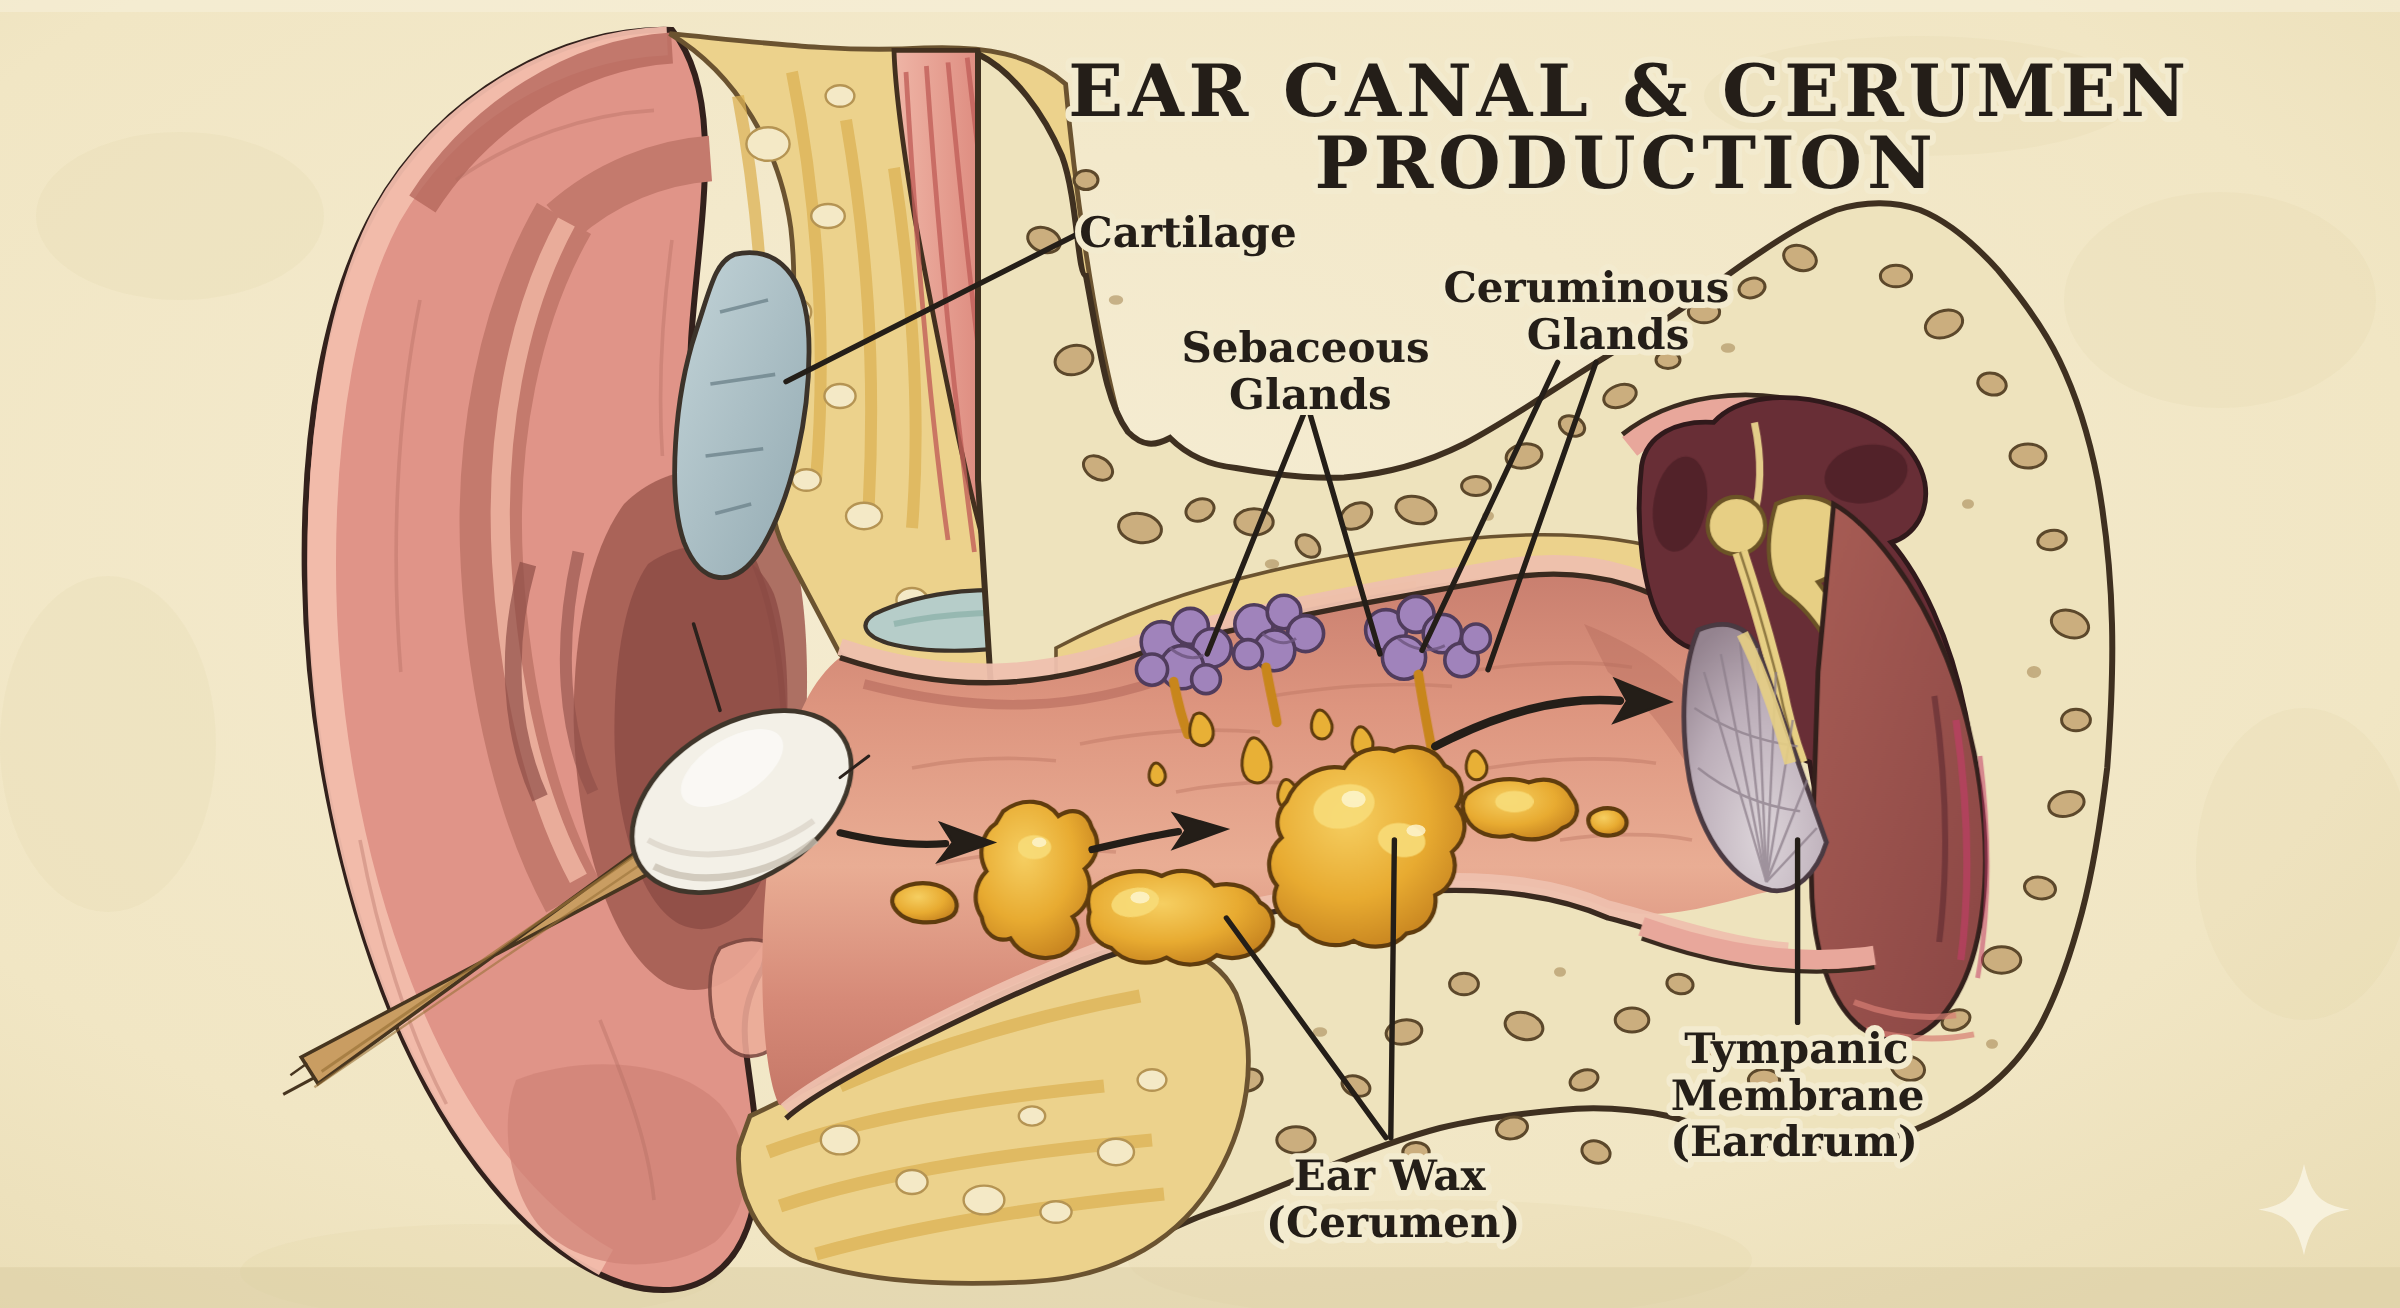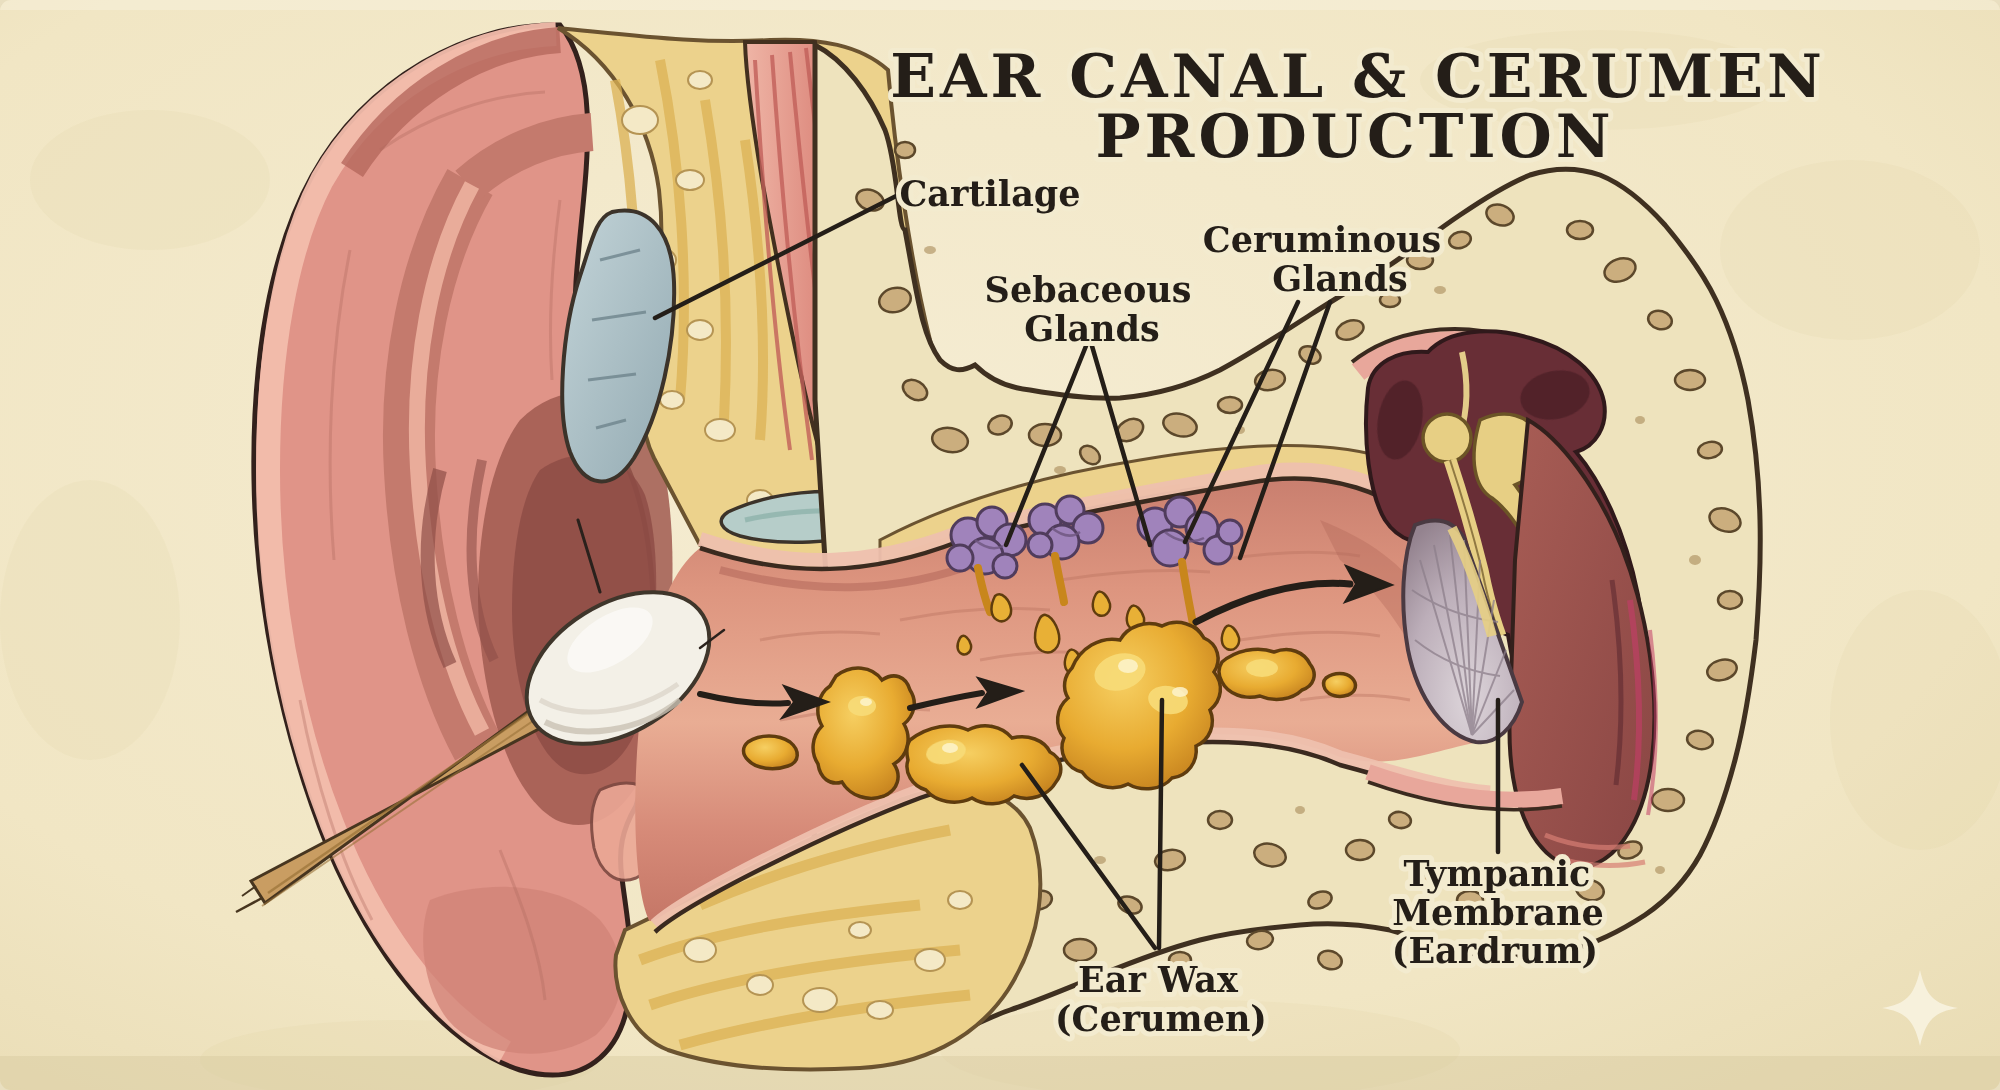--- a/index.html
+++ b/index.html
@@ -1,17 +1,17 @@
 <!DOCTYPE html>
 <html><head>
 <meta charset="utf-8">
 <style>
   html,body{margin:0;padding:0;background:#e9dfc0;}
   #stage{position:relative;width:2000px;height:1090px;overflow:hidden;
-         font-family:"DejaVu Serif","Liberation Serif",serif;border-radius:11px;}
+         font-family:"DejaVu Serif","Liberation Serif",serif;}
   svg{display:block;}
   text{font-family:"DejaVu Serif","Liberation Serif",serif;}
   .title-text{font-weight:bold;letter-spacing:4px;}
   .label-text{font-weight:bold;}
 </style>
 </head>
 <body>
 
 <div id="stage">
 <svg viewBox="0 0 2000 1090" width="2000" height="1090">

